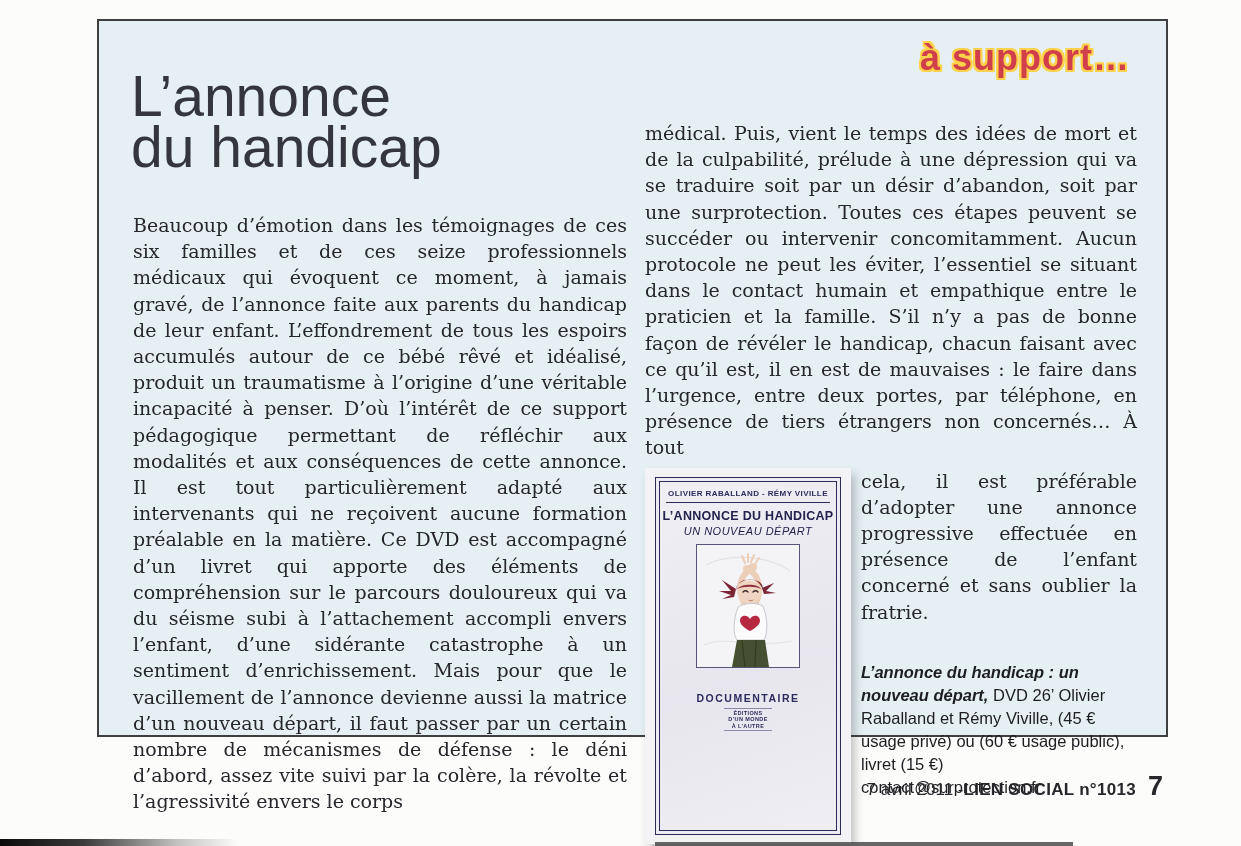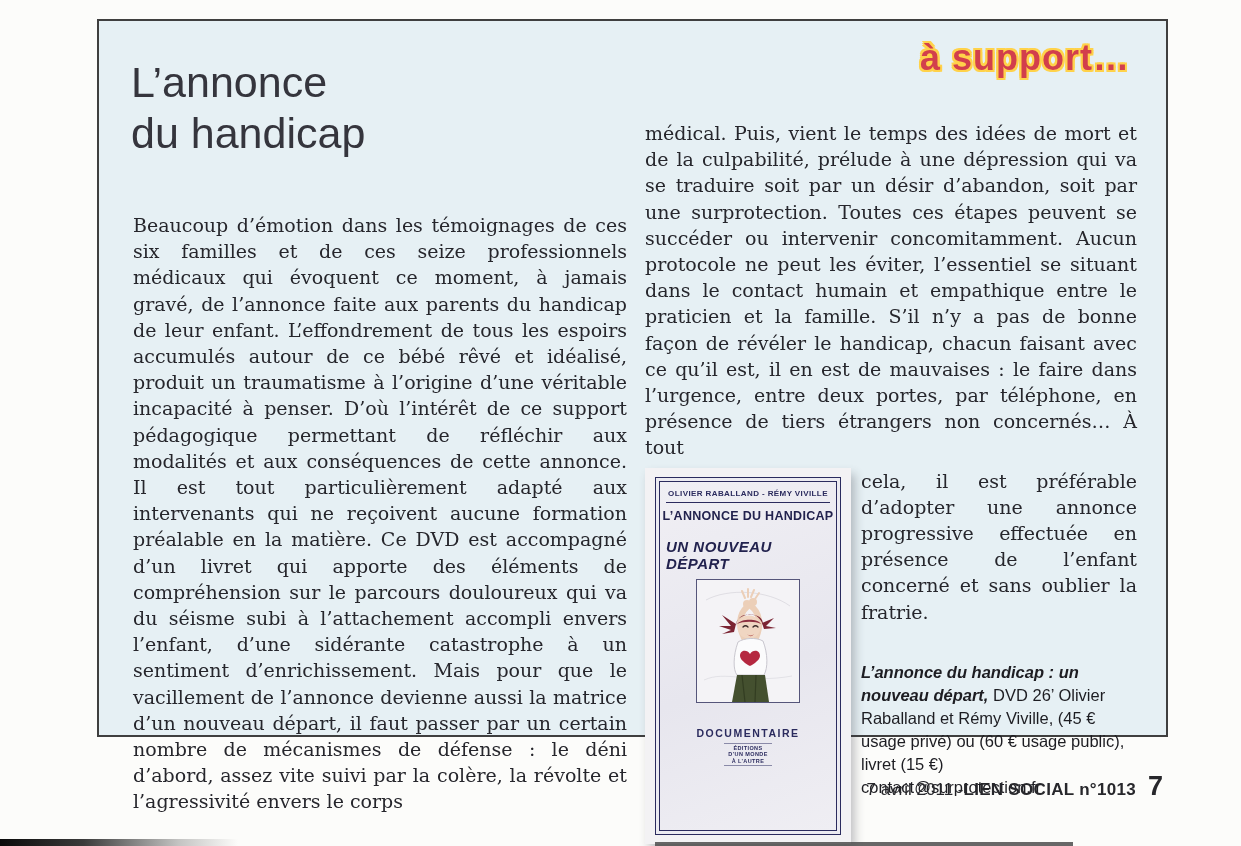--- a/index.html
+++ b/index.html
@@ -22,23 +22,23 @@
     font-size:36px;font-weight:bold;
     color:#d23f4c;
     text-shadow:
       -2px -2px 0 #ffd24a, 2px -2px 0 #ffd24a,
       -2px  2px 0 #ffd24a, 2px  2px 0 #ffd24a,
       0 -2px 0 #ffd24a, 0 2px 0 #ffd24a,
       -2px 0 0 #ffd24a, 2px 0 0 #ffd24a;
     letter-spacing:1px;
   }
   .article-title{
-    position:absolute;left:32px;top:36px;
-    font-family:"Liberation Sans",sans-serif;
-    font-size:43px;line-height:51px;font-weight:500;
+    position:absolute;left:32px;top:50px;
+    font-family:"Liberation Sans",sans-serif;
+    font-size:57px;line-height:51px;font-weight:500;
     color:#35353d;
   }
   .body-text{
     font-family:"DejaVu Serif","Liberation Serif",serif;
     font-size:19px;line-height:26.2px;
     color:#26262c;
     text-align:justify;
   }
   .col1{
     position:absolute;left:34px;top:172px;width:494px;
@@ -73,22 +73,22 @@
     letter-spacing:.4px;white-space:nowrap;
     border-bottom:1px solid #2b2b5e;padding-bottom:4px;
     width:100%;text-align:center;
   }
   .dvd-title{
     margin-top:6px;
     font-size:12.5px;font-weight:bold;color:#22224e;
     letter-spacing:.3px;white-space:nowrap;
   }
   .dvd-subtitle{
-    font-size:15px;font-weight:bold;font-style:italic;color:#22224e;
-    letter-spacing:.5px;margin-top:15px;
+    font-size:11px;font-weight:normal;font-style:italic;color:#22224e;
+    letter-spacing:.5px;margin-top:2px;
   }
   .dvd-illu{
     margin-top:7px;
     width:102px;height:122px;
     border:1px solid #55557a;
     background:#f4f3f6;
   }
   .dvd-genre{
     margin-top:24px;
     font-size:10.5px;font-weight:bold;color:#2b2b5e;

